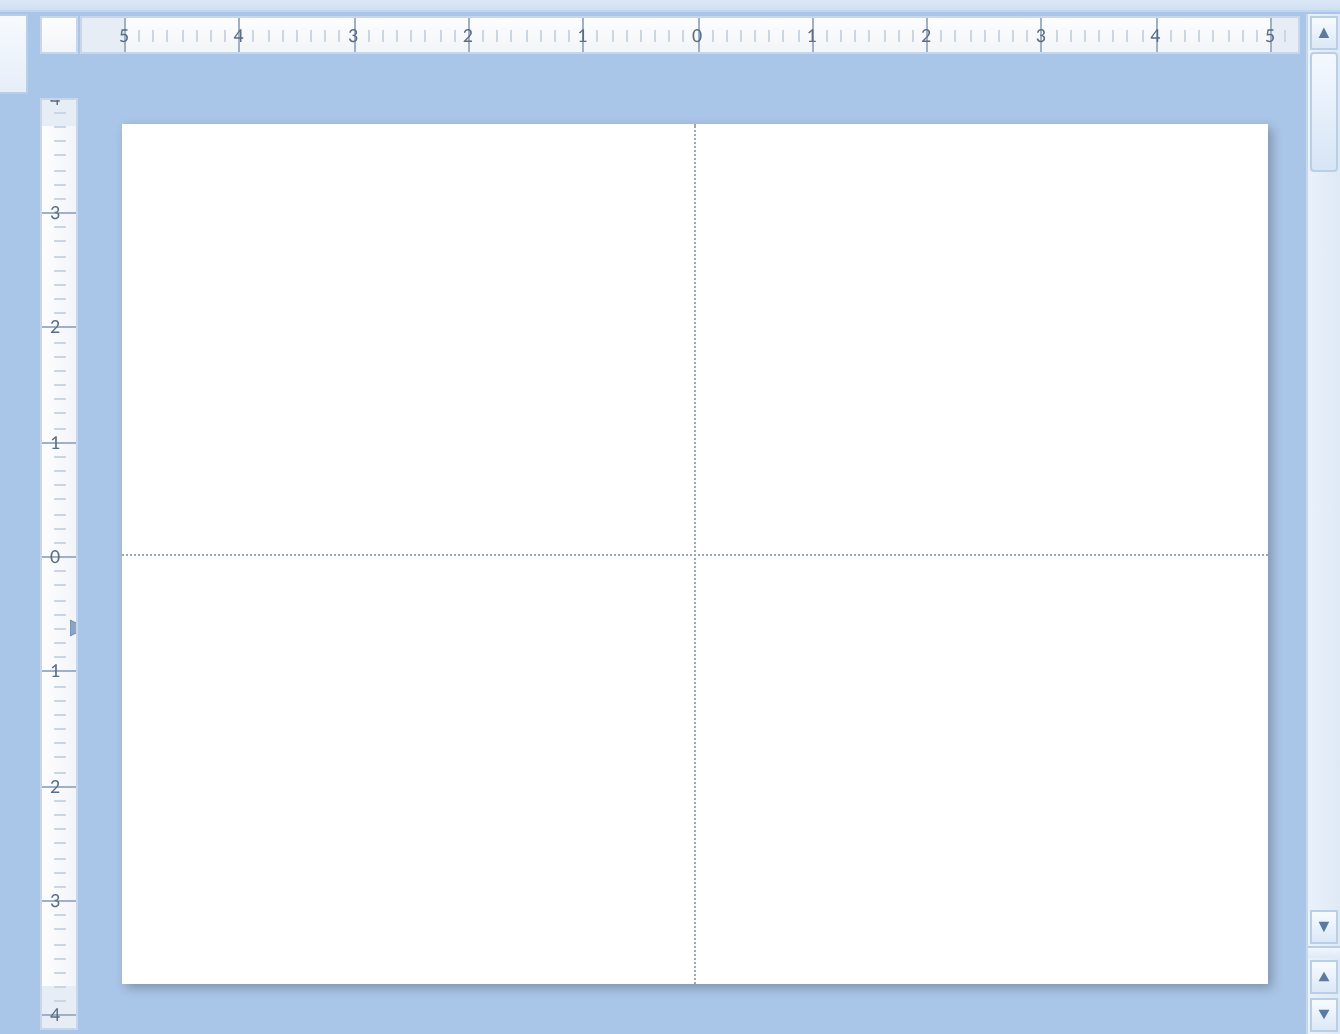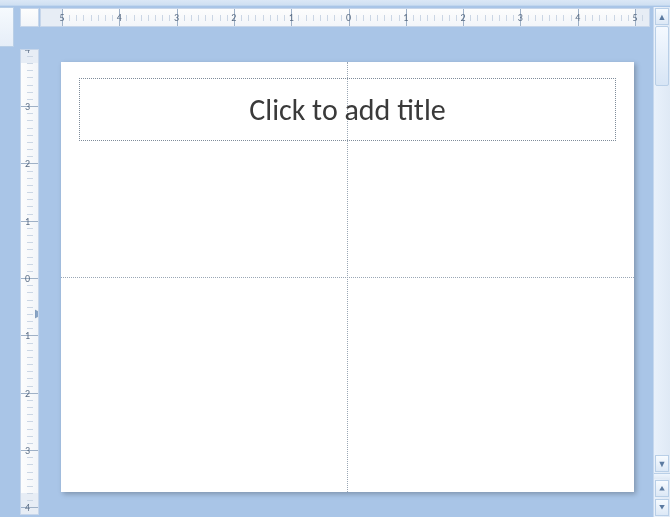--- a/index.html
+++ b/index.html
@@ -361,23 +361,20 @@
     <svg width="12" height="12">
         <polygon points="0,2 8,6 0,10" fill="#8aa5c6" stroke="#6d88a9" stroke-width="0.5"></polygon>
       </svg>
   </div>
 </div>
 
 <div class="canvas-wrap">
   <div class="slide">
     <div class="guide-v" style="left:286px;"></div>
     <div class="guide-h" style="top:215px;"></div>
-    <div class="title-box">
-      <span>Click to add title</span>
-    </div>
   </div>
 </div>
 
 <div class="vscroll">
   <div class="btn">
       <span>▲</span>
     </div>
   <div class="track">
     <div class="thumb"></div>
   </div>

